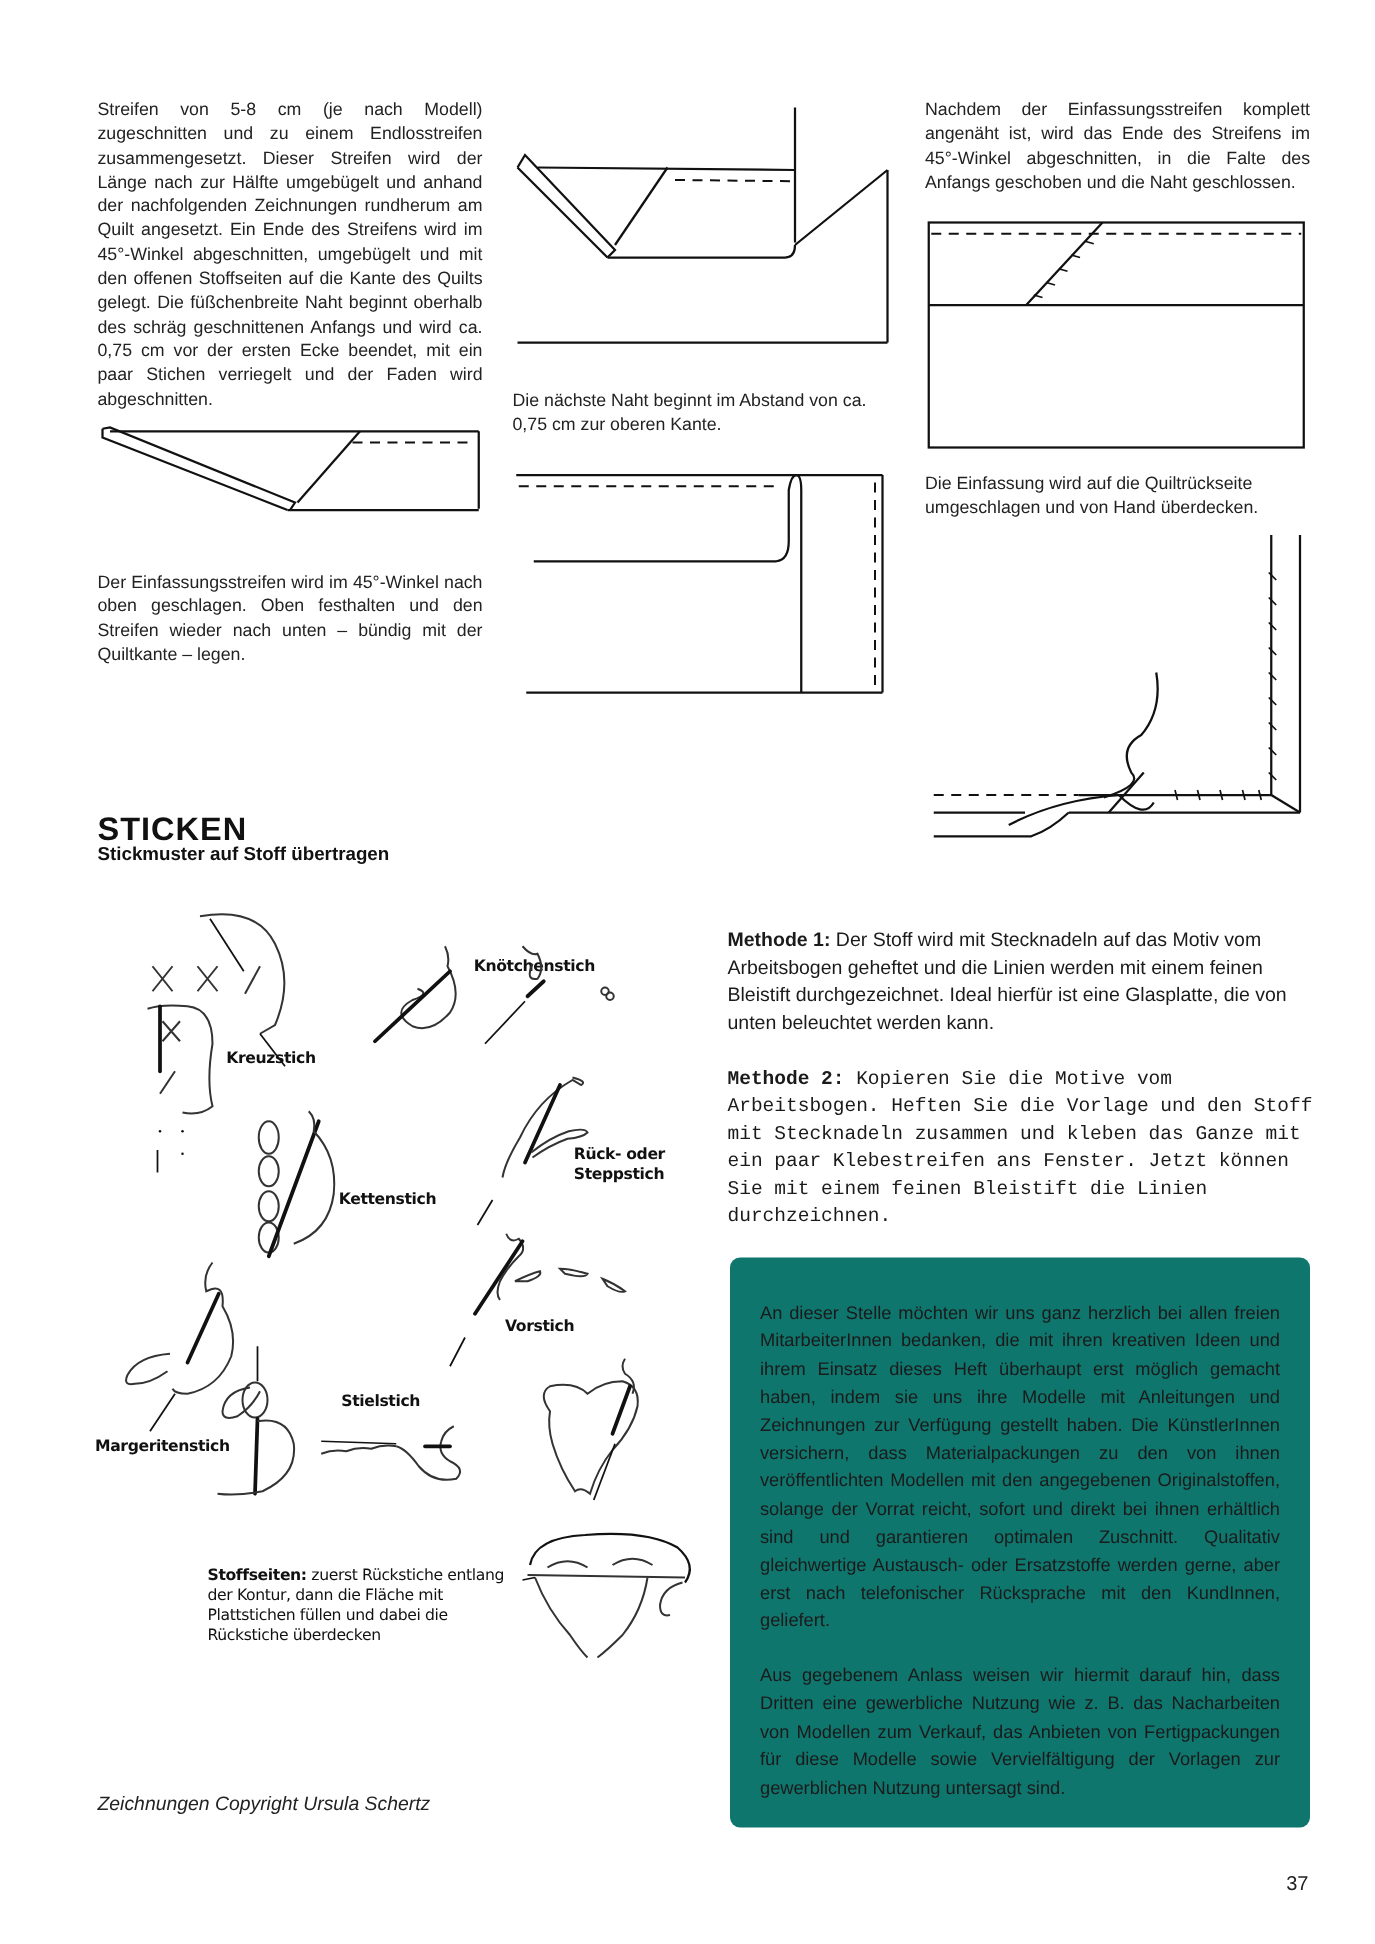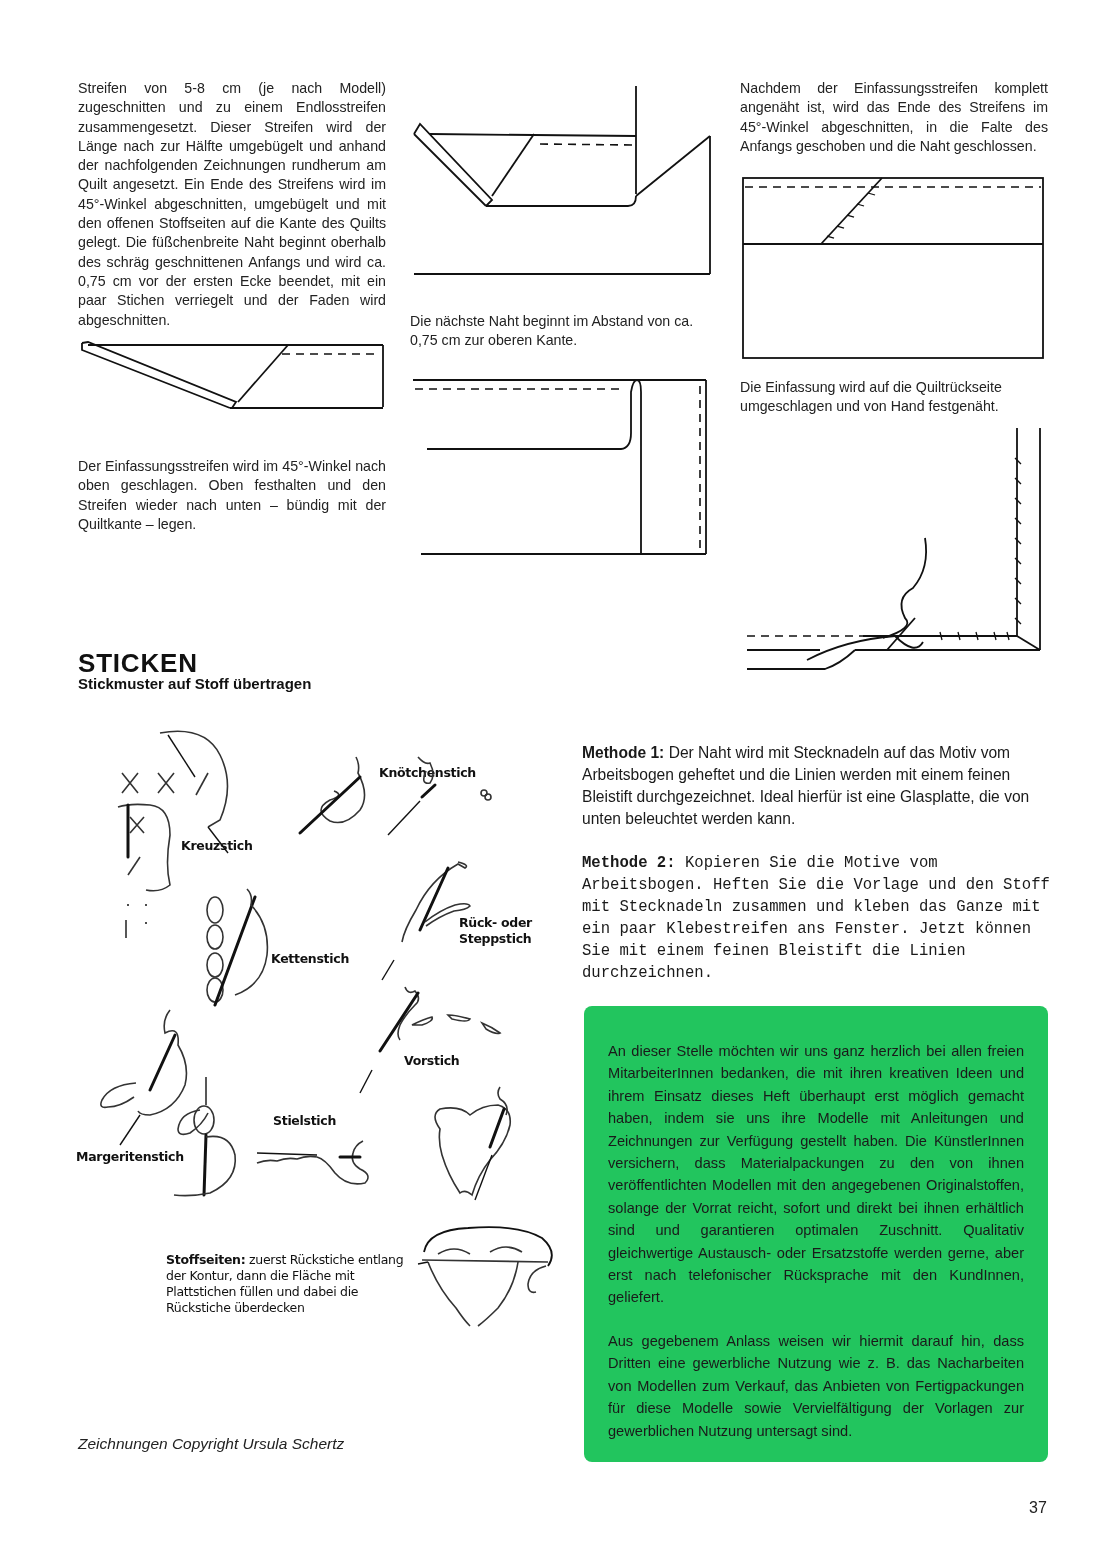--- a/index.html
+++ b/index.html
@@ -6,21 +6,21 @@
     html, body { width: 1100px; height: 1555px; background: #ffffff; }
     body { position: relative; font-family: "Liberation Sans", sans-serif; color: #1a1a1a; overflow: hidden; }
     .abs { position: absolute; }
     .para { font-size: 14.2px; line-height: 19.3px; color: #222; text-align: justify; }
     .para-lg { font-size: 15.6px; line-height: 22px; color: #1a1a1a; }
     .para-box { font-size: 14.6px; line-height: 22.4px; color: #1a1a1a; text-align: justify; }
     .caption { font-family: "DejaVu Sans", sans-serif; font-size: 12.5px; font-weight: bold; color: #111; letter-spacing: -0.3px; line-height: 16px; }
     .caption-normal { font-weight: normal; }
     .h-sticken { font-size: 26px; font-weight: bold; letter-spacing: 0.8px; color: #111; }
     .h-sub { font-size: 15px; font-weight: bold; color: #111; }
-    .graybox { background: #22c55e; border-radius: 8px; }
+    .graybox { background: #0f766e; border-radius: 8px; }
     .copyright { font-size: 15.5px; font-style: italic; color: #222; }
     .pagenum { font-size: 16px; color: #222; }
     svg { position: absolute; overflow: visible; }
     svg .ln { stroke: #111; stroke-width: 1.8; fill: none; }
     svg .th { stroke: #111; stroke-width: 1.3; fill: none; }
     svg .ds { stroke: #111; stroke-width: 1.6; fill: none; stroke-dasharray: 8 6; }
     svg .thread { stroke: #333; stroke-width: 1.6; fill: none; }
     svg .needle { stroke: #111; stroke-width: 3; fill: none; stroke-linecap: round; }
     svg .needle-thin { stroke: #111; stroke-width: 1.4; fill: none; }
   </style>
@@ -74,21 +74,21 @@
   <line class="ln" x1="78" y1="66" x2="139" y2="0"></line>
   <g class="th">
     <line x1="84" y1="58" x2="91" y2="60"></line>
     <line x1="94" y1="48" x2="101" y2="50"></line>
     <line x1="104" y1="37" x2="111" y2="39"></line>
     <line x1="114" y1="26" x2="121" y2="28"></line>
     <line x1="125" y1="15" x2="132" y2="17"></line>
   </g>
 </svg>
 
-<p class="abs para" style="left:740px; top:378px; width:308px; text-align:left;">Die Einfassung wird auf die Quiltrückseite umgeschlagen und von Hand festgenäht.</p>
+<p class="abs para" style="left:740px; top:378px; width:308px; text-align:left;">Die Einfassung wird auf die Quiltrückseite umgeschlagen und von Hand überdecken.</p>
 
 <svg style="left:745px; top:428px;" width="300" height="255">
   <line class="ln" x1="272" y1="0" x2="272" y2="208"></line>
   <line class="ln" x1="295" y1="0" x2="295" y2="222"></line>
   <line class="ds" x1="2" y1="208" x2="118" y2="208"></line>
   <line class="ln" x1="118" y1="208" x2="272" y2="208"></line>
   <line class="ln" x1="272" y1="208" x2="295" y2="222"></line>
   <line class="ln" x1="110" y1="222" x2="295" y2="222"></line>
   <line class="ln" x1="2" y1="222" x2="75" y2="222"></line>
   <path class="ln" d="M2,241 L80,241 Q95,236 110,222"></path>
@@ -218,21 +218,21 @@
     <path class="thread" d="M128,48 Q112,52 110,66 Q110,76 118,74"></path>
     <line class="needle-thin" x1="0" y1="46" x2="10" y2="44"></line>
   </svg>
 
   <p class="abs caption caption-normal" style="left:166px; top:1252px; width:250px; line-height:16px;">
     <b>Stoffseiten:</b><span> zuerst Rückstiche entlang der Kontur, dann die Fläche mit Plattstichen füllen und dabei die Rückstiche überdecken</span>
   </p>
 </div>
 
 <p class="abs para-lg" style="left:582px; top:742px; width:470px;">
-  <b>Methode 1:</b><span> Der Naht wird mit Stecknadeln auf das Motiv vom Arbeitsbogen geheftet und die Linien werden mit einem feinen Bleistift durchgezeichnet. Ideal hierfür ist eine Glasplatte, die von unten beleuchtet werden kann.</span>
+  <b>Methode 1:</b><span> Der Stoff wird mit Stecknadeln auf das Motiv vom Arbeitsbogen geheftet und die Linien werden mit einem feinen Bleistift durchgezeichnet. Ideal hierfür ist eine Glasplatte, die von unten beleuchtet werden kann.</span>
 </p>
 <p class="abs para-lg" style="left:582px; top:852px; width:470px;font-family:Liberation Mono, monospace;">
   <b>Methode 2:</b><span> Kopieren Sie die Motive vom Arbeitsbogen. Heften Sie die Vorlage und den Stoff mit Stecknadeln zusammen und kleben das Ganze mit ein paar Klebestreifen ans Fenster. Jetzt können Sie mit einem feinen Bleistift die Linien durchzeichnen.</span>
 </p>
 
 <div class="abs graybox" style="left:584px; top:1006px; width:464px; height:456px;">
   <p class="abs para-box" style="left:24px; top:34px; width:416px;">An dieser Stelle möchten wir uns ganz herzlich bei allen freien MitarbeiterInnen bedanken, die mit ihren kreativen Ideen und ihrem Einsatz dieses Heft überhaupt erst möglich gemacht haben, indem sie uns ihre Modelle mit Anleitungen und Zeichnungen zur Verfügung gestellt haben. Die KünstlerInnen versichern, dass Materialpackungen zu den von ihnen veröffentlichten Modellen mit den angegebenen Originalstoffen, solange der Vorrat reicht, sofort und direkt bei ihnen erhältlich sind und garantieren optimalen Zuschnitt. Qualitativ gleichwertige Austausch- oder Ersatzstoffe werden gerne, aber erst nach telefonischer Rücksprache mit den KundInnen, geliefert.</p>
   <p class="abs para-box" style="left:24px; top:324px; width:416px;">Aus gegebenem Anlass weisen wir hiermit darauf hin, dass Dritten eine gewerbliche Nutzung wie z. B. das Nacharbeiten von Modellen zum Verkauf, das Anbieten von Fertigpackungen für diese Modelle sowie Vervielfältigung der Vorlagen zur gewerblichen Nutzung untersagt sind.</p>
 </div>
 

